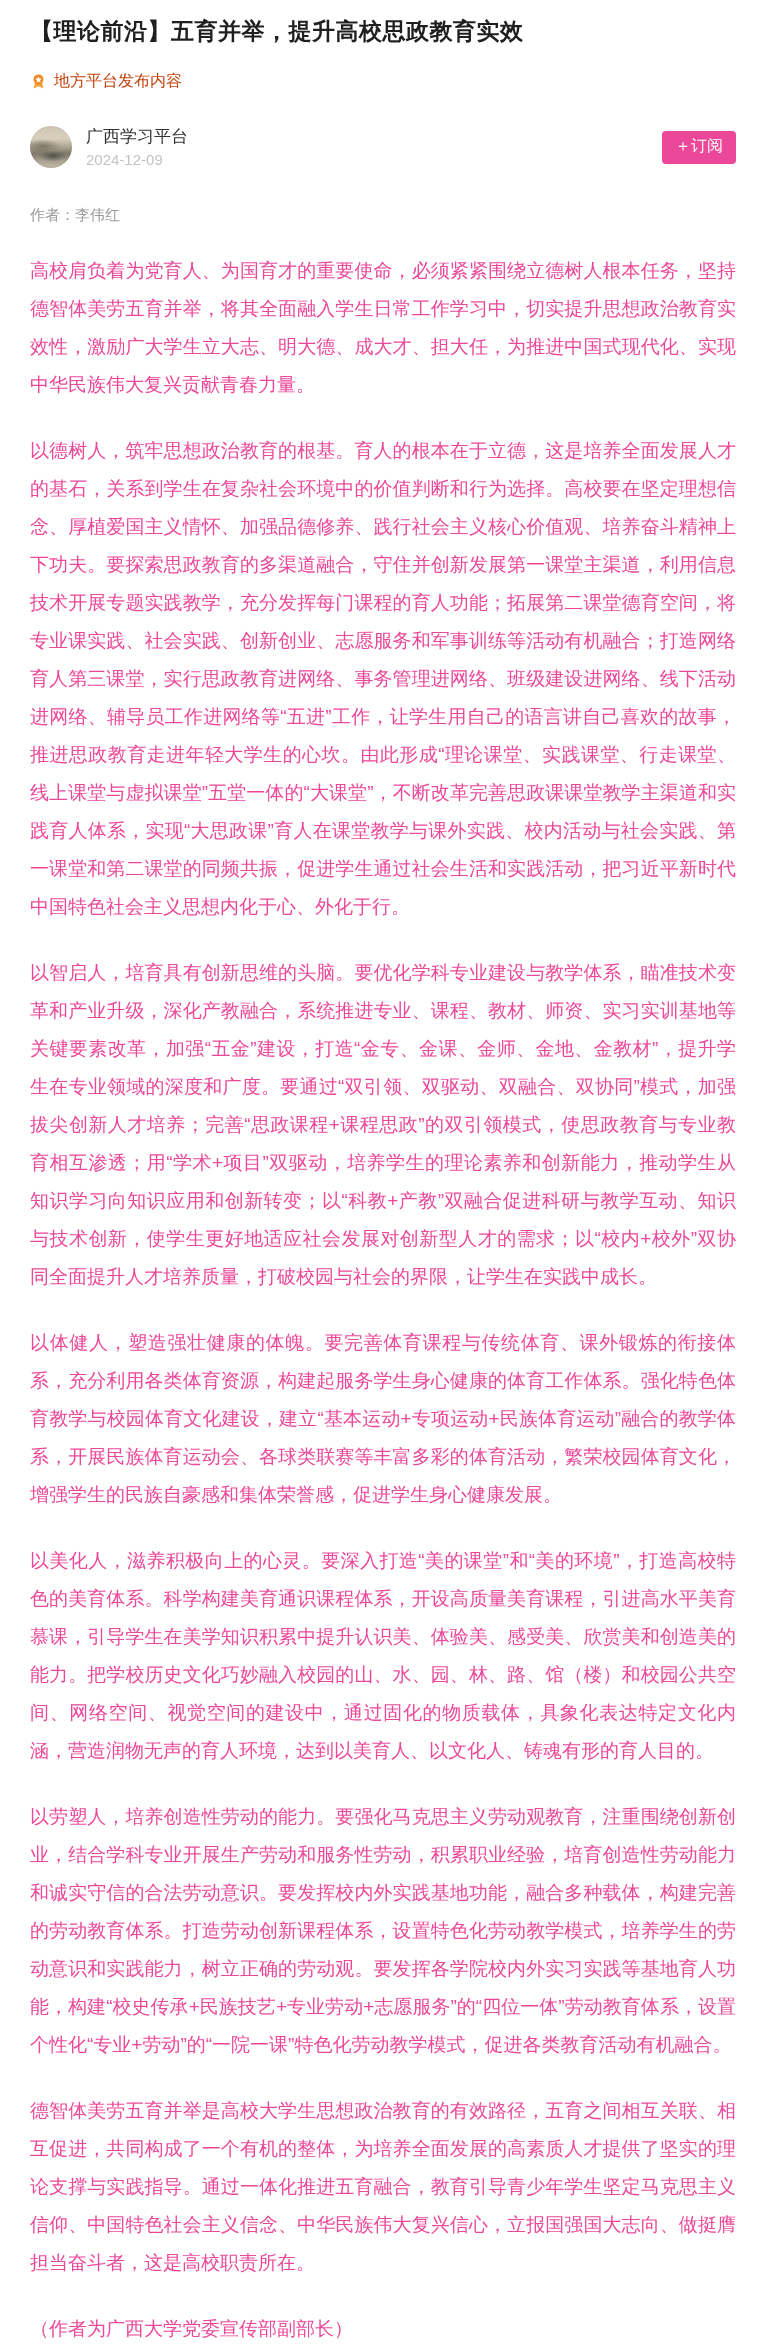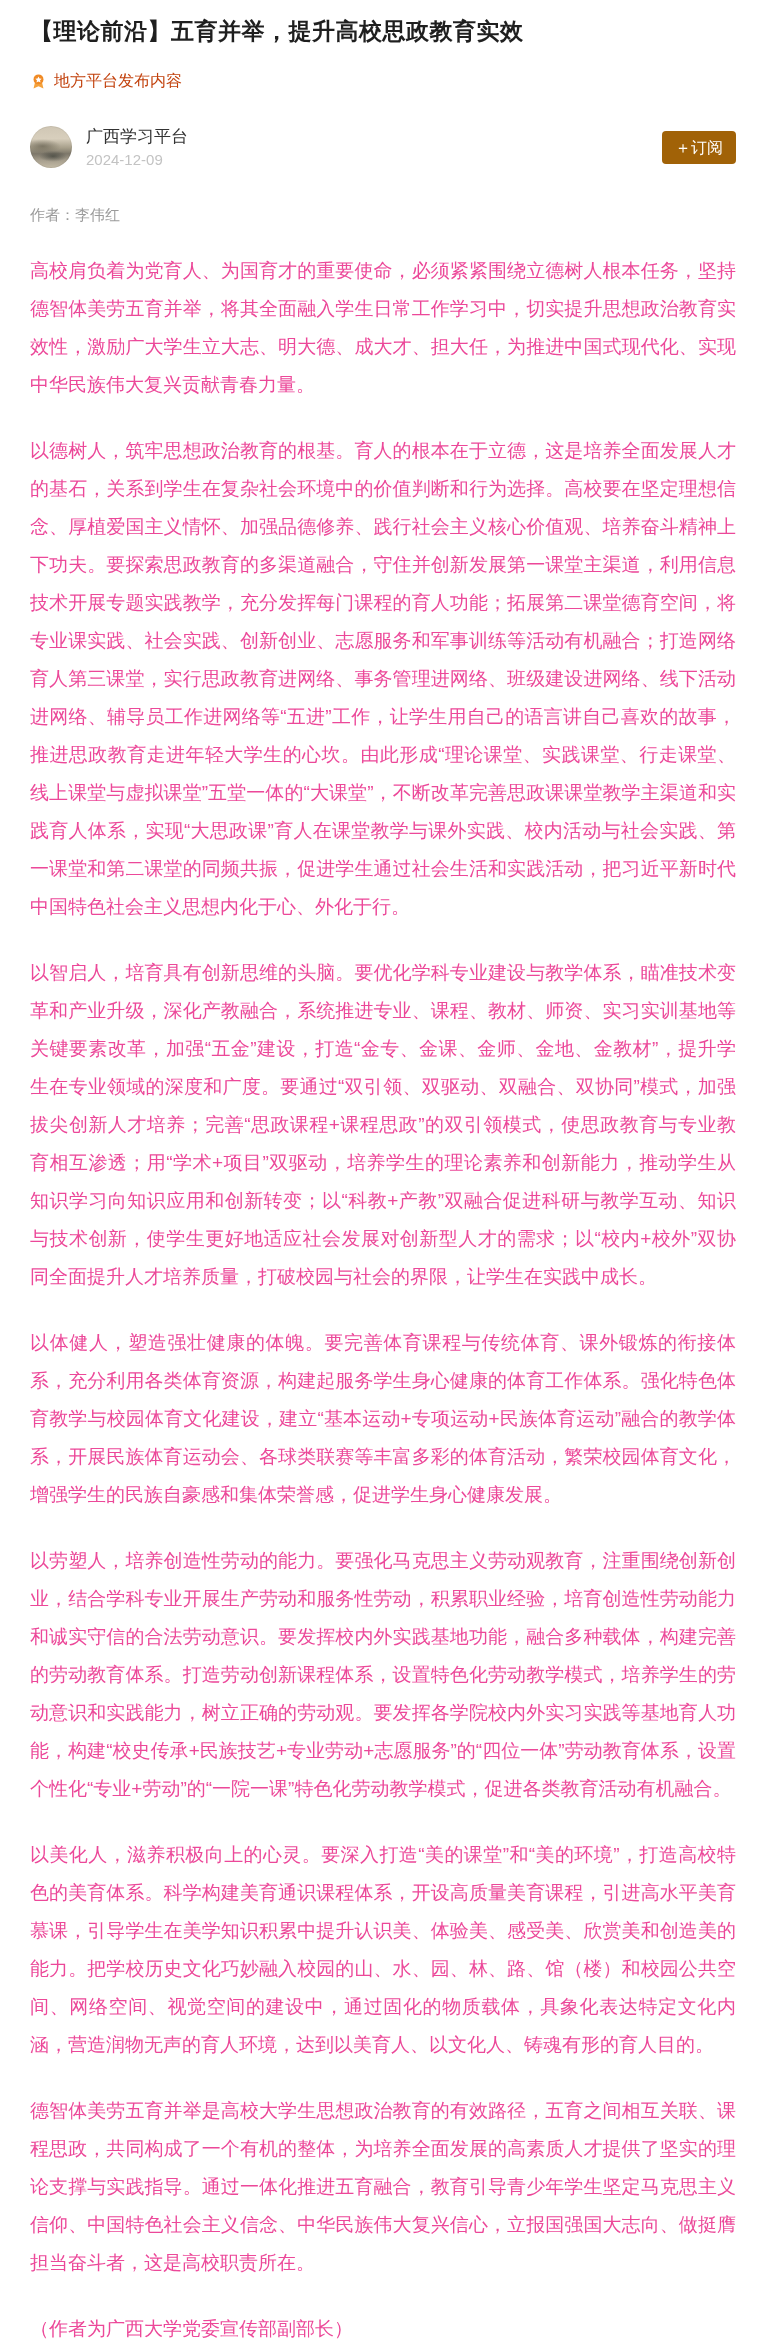--- a/index.html
+++ b/index.html
@@ -44,25 +44,25 @@
     background:
       radial-gradient(ellipse 20px 8px at 55% 72%, rgba(40,45,40,0.55), rgba(40,45,40,0) 70%),
       radial-gradient(ellipse 26px 10px at 30% 48%, rgba(90,85,70,0.6), rgba(90,85,70,0) 70%),
       linear-gradient(180deg, #cfc6b4 0%, #d8cfbd 30%, #a79f8a 52%, #7d776a 66%, #a79f8e 82%, #c4bba6 100%);
     box-shadow: inset 0 0 0 1px rgba(0,0,0,0.06);
   }
   .source-meta { margin-left: 14px; flex: 1 1 auto; }
   .source-name { font-size: 17px; color: #333333; line-height: 1.3; }
   .source-date { font-size: 15px; color: #c3c3c3; margin-top: 3px; }
   .subscribe-btn {
-    background: #a16207;
+    background: #ec4899;
     color: #ffffff;
     border: none;
     font-size: 16px;
-    font-family: Liberation Sans, sans-serif;
+    font-family: Liberation Mono, monospace;
     padding: 7px 13px;
     border-radius: 4px;
     cursor: pointer;
     line-height: 1.2;
   }
 
   .author-line {
     font-size: 15px;
     color: #9b9b9b;
     margin-bottom: 27px;
@@ -107,19 +107,19 @@
     <button class="subscribe-btn">＋订阅</button>
   </div>
 
   <div class="author-line">作者：李伟红</div>
 
   <div class="article-body">
     <p>高校肩负着为党育人、为国育才的重要使命，必须紧紧围绕立德树人根本任务，坚持德智体美劳五育并举，将其全面融入学生日常工作学习中，切实提升思想政治教育实效性，激励广大学生立大志、明大德、成大才、担大任，为推进中国式现代化、实现中华民族伟大复兴贡献青春力量。</p>
     <p>以德树人，筑牢思想政治教育的根基。育人的根本在于立德，这是培养全面发展人才的基石，关系到学生在复杂社会环境中的价值判断和行为选择。高校要在坚定理想信念、厚植爱国主义情怀、加强品德修养、践行社会主义核心价值观、培养奋斗精神上下功夫。要探索思政教育的多渠道融合，守住并创新发展第一课堂主渠道，利用信息技术开展专题实践教学，充分发挥每门课程的育人功能；拓展第二课堂德育空间，将专业课实践、社会实践、创新创业、志愿服务和军事训练等活动有机融合；打造网络育人第三课堂，实行思政教育进网络、事务管理进网络、班级建设进网络、线下活动进网络、辅导员工作进网络等“五进”工作，让学生用自己的语言讲自己喜欢的故事，推进思政教育走进年轻大学生的心坎。由此形成“理论课堂、实践课堂、行走课堂、线上课堂与虚拟课堂”五堂一体的“大课堂”，不断改革完善思政课课堂教学主渠道和实践育人体系，实现“大思政课”育人在课堂教学与课外实践、校内活动与社会实践、第一课堂和第二课堂的同频共振，促进学生通过社会生活和实践活动，把习近平新时代中国特色社会主义思想内化于心、外化于行。</p>
     <p>以智启人，培育具有创新思维的头脑。要优化学科专业建设与教学体系，瞄准技术变革和产业升级，深化产教融合，系统推进专业、课程、教材、师资、实习实训基地等关键要素改革，加强“五金”建设，打造“金专、金课、金师、金地、金教材”，提升学生在专业领域的深度和广度。要通过“双引领、双驱动、双融合、双协同”模式，加强拔尖创新人才培养；完善“思政课程+课程思政”的双引领模式，使思政教育与专业教育相互渗透；用“学术+项目”双驱动，培养学生的理论素养和创新能力，推动学生从知识学习向知识应用和创新转变；以“科教+产教”双融合促进科研与教学互动、知识与技术创新，使学生更好地适应社会发展对创新型人才的需求；以“校内+校外”双协同全面提升人才培养质量，打破校园与社会的界限，让学生在实践中成长。</p>
     <p>以体健人，塑造强壮健康的体魄。要完善体育课程与传统体育、课外锻炼的衔接体系，充分利用各类体育资源，构建起服务学生身心健康的体育工作体系。强化特色体育教学与校园体育文化建设，建立“基本运动+专项运动+民族体育运动”融合的教学体系，开展民族体育运动会、各球类联赛等丰富多彩的体育活动，繁荣校园体育文化，增强学生的民族自豪感和集体荣誉感，促进学生身心健康发展。</p>
+    <p>以美化人，滋养积极向上的心灵。要深入打造“美的课堂”和“美的环境”，打造高校特色的美育体系。科学构建美育通识课程体系，开设高质量美育课程，引进高水平美育慕课，引导学生在美学知识积累中提升认识美、体验美、感受美、欣赏美和创造美的能力。把学校历史文化巧妙融入校园的山、水、园、林、路、馆（楼）和校园公共空间、网络空间、视觉空间的建设中，通过固化的物质载体，具象化表达特定文化内涵，营造润物无声的育人环境，达到以美育人、以文化人、铸魂有形的育人目的。</p>
     <p>以劳塑人，培养创造性劳动的能力。要强化马克思主义劳动观教育，注重围绕创新创业，结合学科专业开展生产劳动和服务性劳动，积累职业经验，培育创造性劳动能力和诚实守信的合法劳动意识。要发挥校内外实践基地功能，融合多种载体，构建完善的劳动教育体系。打造劳动创新课程体系，设置特色化劳动教学模式，培养学生的劳动意识和实践能力，树立正确的劳动观。要发挥各学院校内外实习实践等基地育人功能，构建“校史传承+民族技艺+专业劳动+志愿服务”的“四位一体”劳动教育体系，设置个性化“专业+劳动”的“一院一课”特色化劳动教学模式，促进各类教育活动有机融合。</p>
-    <p>以美化人，滋养积极向上的心灵。要深入打造“美的课堂”和“美的环境”，打造高校特色的美育体系。科学构建美育通识课程体系，开设高质量美育课程，引进高水平美育慕课，引导学生在美学知识积累中提升认识美、体验美、感受美、欣赏美和创造美的能力。把学校历史文化巧妙融入校园的山、水、园、林、路、馆（楼）和校园公共空间、网络空间、视觉空间的建设中，通过固化的物质载体，具象化表达特定文化内涵，营造润物无声的育人环境，达到以美育人、以文化人、铸魂有形的育人目的。</p>
-    <p>德智体美劳五育并举是高校大学生思想政治教育的有效路径，五育之间相互关联、课程思政，共同构成了一个有机的整体，为培养全面发展的高素质人才提供了坚实的理论支撑与实践指导。通过一体化推进五育融合，教育引导青少年学生坚定马克思主义信仰、中国特色社会主义信念、中华民族伟大复兴信心，立报国强国大志向、做挺膺担当奋斗者，这是高校职责所在。</p>
+    <p>德智体美劳五育并举是高校大学生思想政治教育的有效路径，五育之间相互关联、相互促进，共同构成了一个有机的整体，为培养全面发展的高素质人才提供了坚实的理论支撑与实践指导。通过一体化推进五育融合，教育引导青少年学生坚定马克思主义信仰、中国特色社会主义信念、中华民族伟大复兴信心，立报国强国大志向、做挺膺担当奋斗者，这是高校职责所在。</p>
     <p class="author-note">（作者为广西大学党委宣传部副部长）</p>
   </div>
 
 </div>
 
 </body></html>

